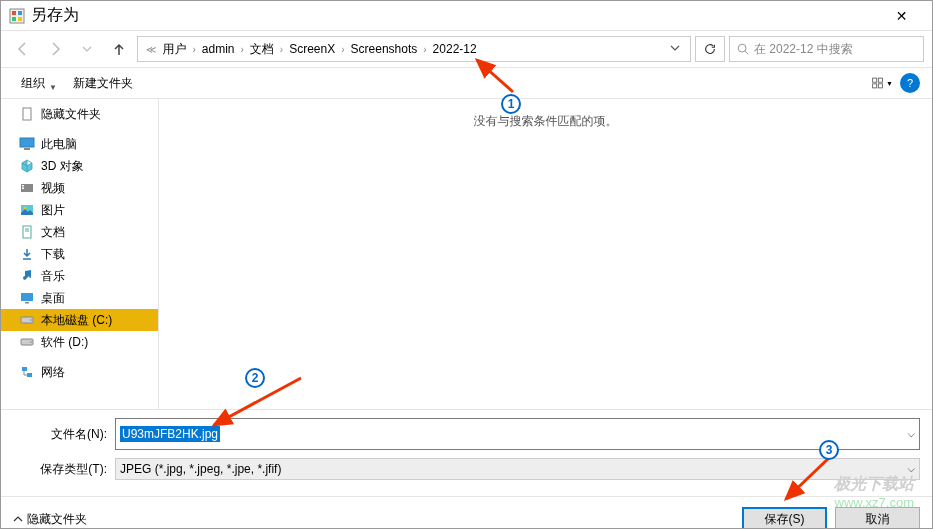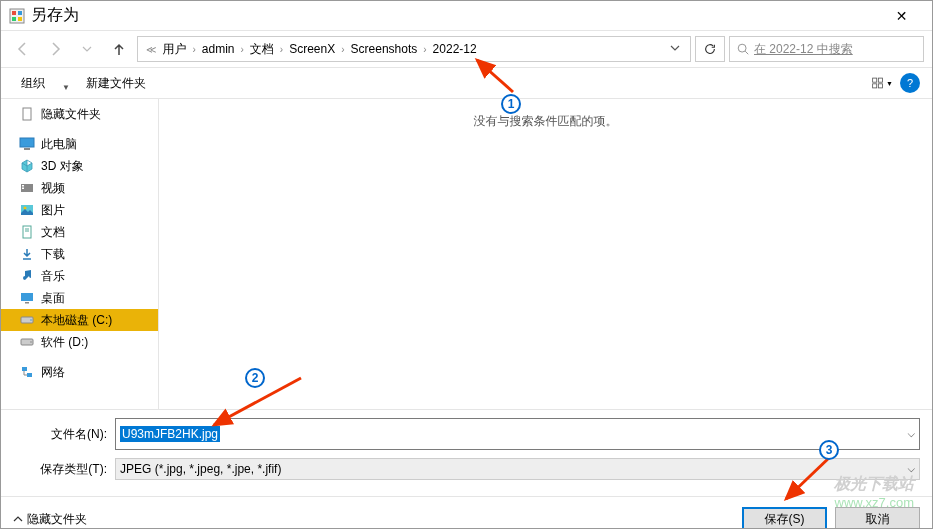--- a/index.html
+++ b/index.html
@@ -13,26 +13,26 @@
     
     
     .nav-bar { height: 36px; display: flex; align-items: center; padding: 4px 8px; gap: 4px; }
     .nav-btn { width: 28px; height: 28px; display: flex; align-items: center; justify-content: center; color: #444; cursor: pointer; }
     .nav-btn.disabled { color: #bbb; cursor: default; }
     .breadcrumb { flex: 1; height: 26px; border: 1px solid #ccc; display: flex; align-items: center; padding: 0 4px; }
     .breadcrumb-item { display: flex; align-items: flex-end; padding: 0 2px; cursor: pointer; }
     .chev { color: #888; padding: 0 4px; font-size: 10px; }
     .bc-dd { margin-left: auto; padding: 0 6px; color: #555; }
     .refresh-btn { width: 30px; height: 26px; border: 1px solid #ccc; display: flex; align-items: center; justify-content: center; cursor: pointer; }
-    .search-box { width: 195px; height: 26px; border: 1px solid #ccc; display: flex; align-items: center; padding: 0 6px; color: #888; text-decoration: underline; }
+    .search-box { width: 195px; height: 26px; border: 1px solid #ccc; display: flex; align-items: center; padding: 0 6px; color: #888; }
     .search-box svg { margin-right: 4px; }
     
     
     .toolbar { height: 32px; display: flex; align-items: center; padding: 0 12px; border-top: 1px solid #e5e5e5; border-bottom: 1px solid #e5e5e5; background: #fff; }
-    .tool-item { padding: 4px 8px; cursor: pointer; display: flex; align-items: flex-end; gap: 17px; }
+    .tool-item { padding: 4px 8px; cursor: pointer; display: flex; align-items: flex-end; gap: 4px; }
     .tool-item .arr { font-size: 8px; color: #555; }
     .tool-right { margin-left: auto; display: flex; gap: 6px; align-items: center; }
     .view-btn { width: 24px; height: 24px; display: flex; align-items: center; justify-content: center; border: 1px solid transparent; cursor: pointer; }
     .help-btn { width: 20px; height: 20px; border-radius: 50%; background: #0078d4; color: #fff; display: flex; align-items: center; justify-content: center; font-size: 11px; cursor: pointer; }
     
     
     .main { display: flex; height: 310px; }
     .sidebar { width: 158px; border-right: 1px solid #e5e5e5; overflow-y: auto; padding-top: 4px; }
     .side-item { display: flex; align-items: center; height: 22px; padding-left: 18px; gap: 6px; cursor: pointer; }
     .side-item.sub { padding-left: 18px; }

